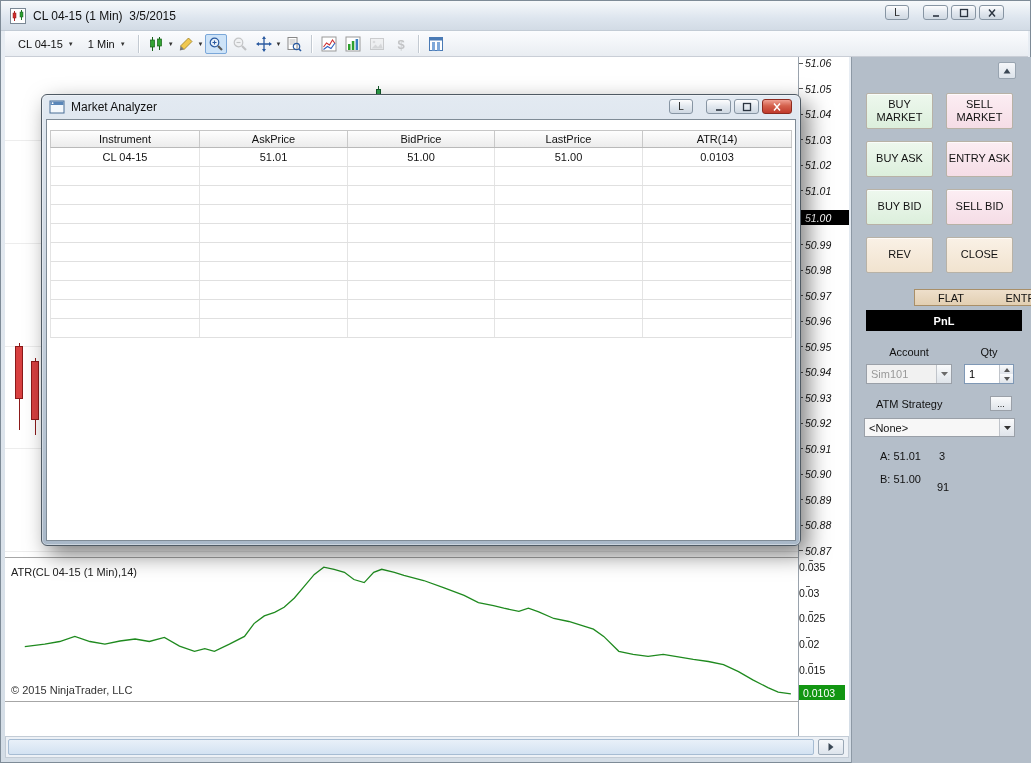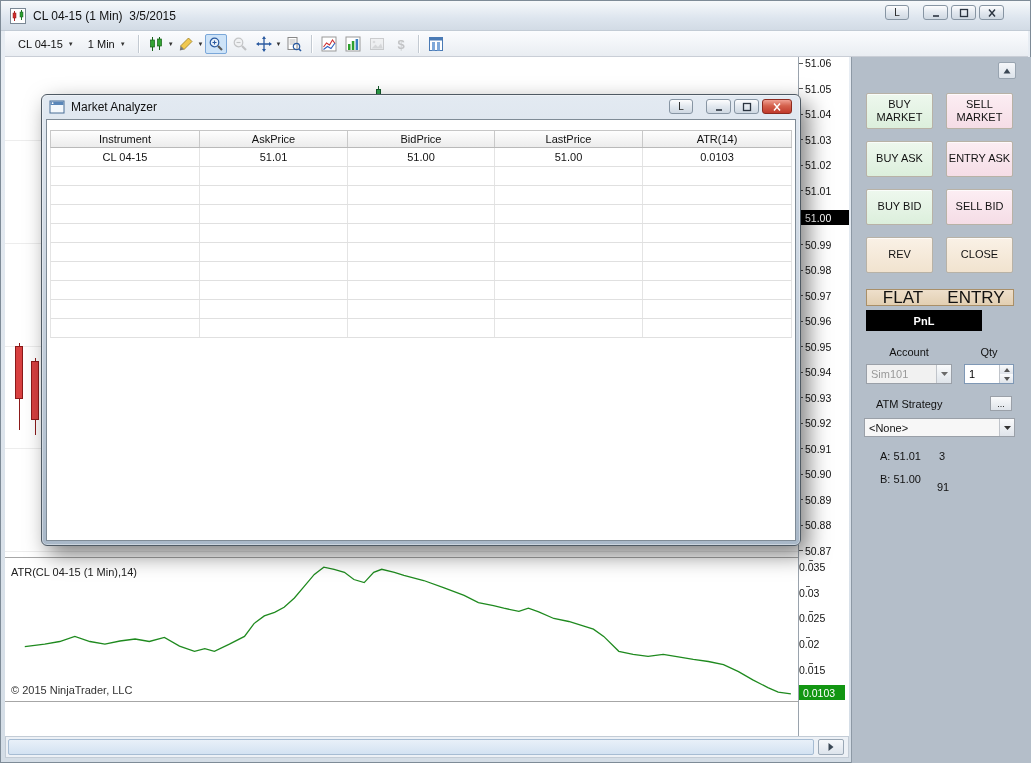--- a/index.html
+++ b/index.html
@@ -44,21 +44,21 @@
   .copyright { position:absolute; left:6px; bottom:5px; font-size:11px; color:#333; z-index:2; }
   #atr-line { position:absolute; left:0; top:0; }
   .time-axis { position:absolute; left:0; top:646px; width:793px; height:33px; background:#fff; }
   .time-label { position:absolute; top:9px; font-size:11px; color:#222; }
 
   
   .price-axis { position:absolute; left:797px; top:56px; width:51px; height:679px;
     background:#fff; border-left:1px solid #9aa3ad; }
   .ticks { position:absolute; left:0; top:0; width:100%; height:500px;
     display:flex; flex-direction:column; justify-content:space-between; }
-  .tick { height:12px; display:flex; align-items:center; font-size:10.5px; color:#111; }
+  .tick { height:12px; display:flex; align-items:center; font-size:10.5px; color:#111;font-style:italic; }
   .tick .dash { width:4px; height:1px; background:#555; margin-right:2px; flex:none; }
   .tick.badge { background:#000; color:#fff; height:15px; }
   .tick.badge .dash { background:#000; }
   .atr-ticks { position:absolute; left:0; top:500px; width:100%; height:145px; }
   .atick { position:absolute; left:0; height:12px; display:flex; align-items:center; font-size:10.5px; color:#111;flex-direction:column; }
   .atick .dash { width:4px; height:1px; background:#555; margin-right:2px; flex:none; }
   .abadge { position:absolute; left:0; top:128px; width:46px; height:15px; background:#129612; color:#fff;
     font-size:10.5px; display:flex; align-items:center; padding-left:4px; }
 
   
@@ -69,25 +69,25 @@
     display:flex; align-items:center; justify-content:center; }
   .tpbtn { position:absolute; width:67px; height:36px; border:1px solid #b8b2a6; border-radius:2px;
     font-size:11px; color:#111; display:flex; align-items:center; justify-content:center; text-align:center;
     line-height:1.2; box-shadow:inset 0 1px 0 rgba(255,255,255,.7); }
   .buy { background:linear-gradient(#eef8ee,#dcefdc); }
   .sell { background:linear-gradient(#fceef3,#f5dde6); }
   .neutral { background:linear-gradient(#faf1e6,#f1e3cf); }
   .ca { left:14px; } .cb { left:94px; }
   .r1 { top:36px; } .r2 { top:84px; } .r3 { top:132px; } .r4 { top:180px; }
   .tab { position:absolute; top:232px; height:17px; background:linear-gradient(#eedfcb,#e2cfb2);
-    border:1px solid #a98f68; font-size:17px; color:#111;
-    display:flex; align-items:center; justify-content:center; }
+    border:1px solid #a98f68; font-size:11px; color:#111;
+    display:flex; align-items:center; justify-content:center;margin-left:48px; }
   .tab.flat { left:14px; width:74px; }
   .tab.entry { left:87px; width:75px; border-left:none; }
-  .pnl { position:absolute; left:14px; top:253px; width:116px; height:21px; background:#000; color:#fff;
+  .pnl { position:absolute; left:14px; top:253px; width:156px; height:21px; background:#000; color:#fff;
     display:flex; align-items:center; justify-content:center; font-weight:bold; }
   .flabel { position:absolute; color:#111; }
   .acct-label { left:14px; top:289px; width:86px; text-align:center; }
   .qty-label { left:112px; top:289px; width:50px; text-align:center; }
   .combo { position:absolute; height:20px; border:1px solid #9aa0a8; background:#f1f1f1; display:flex; }
   .combo .val { flex:1; padding-left:4px; display:flex; align-items:center; font-size:11px; overflow:hidden; }
   .combo .arrow-box { width:15px; display:flex; align-items:center; justify-content:center;
     border-left:1px solid #c0c4ca; background:linear-gradient(#fafbfc,#dfe4ea); }
   .combo.sim { left:14px; top:307px; width:86px; } .combo.sim .val { color:#999; }
   .spinner { position:absolute; left:112px; top:307px; width:50px; height:20px;

